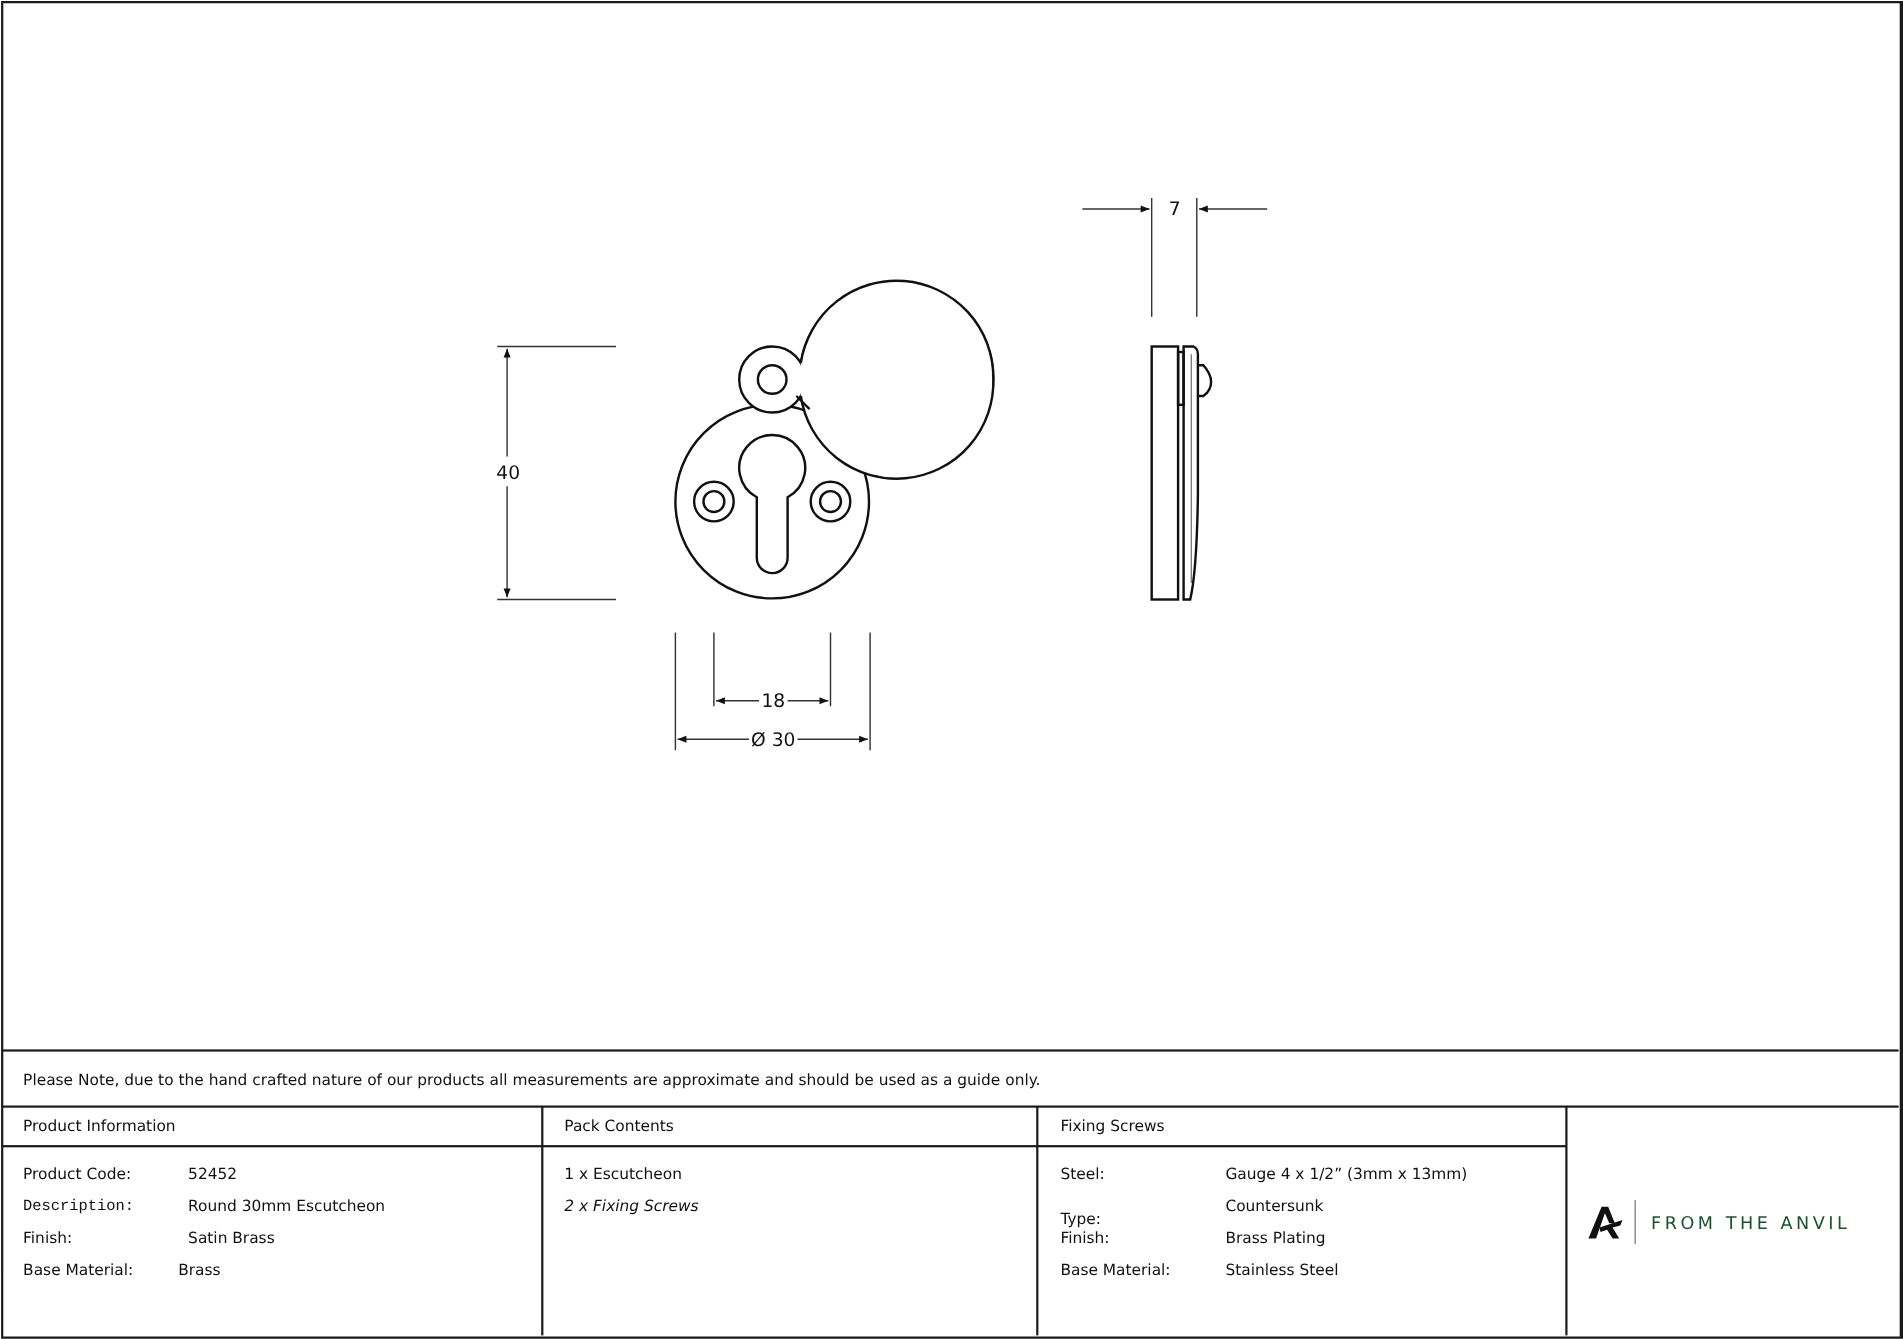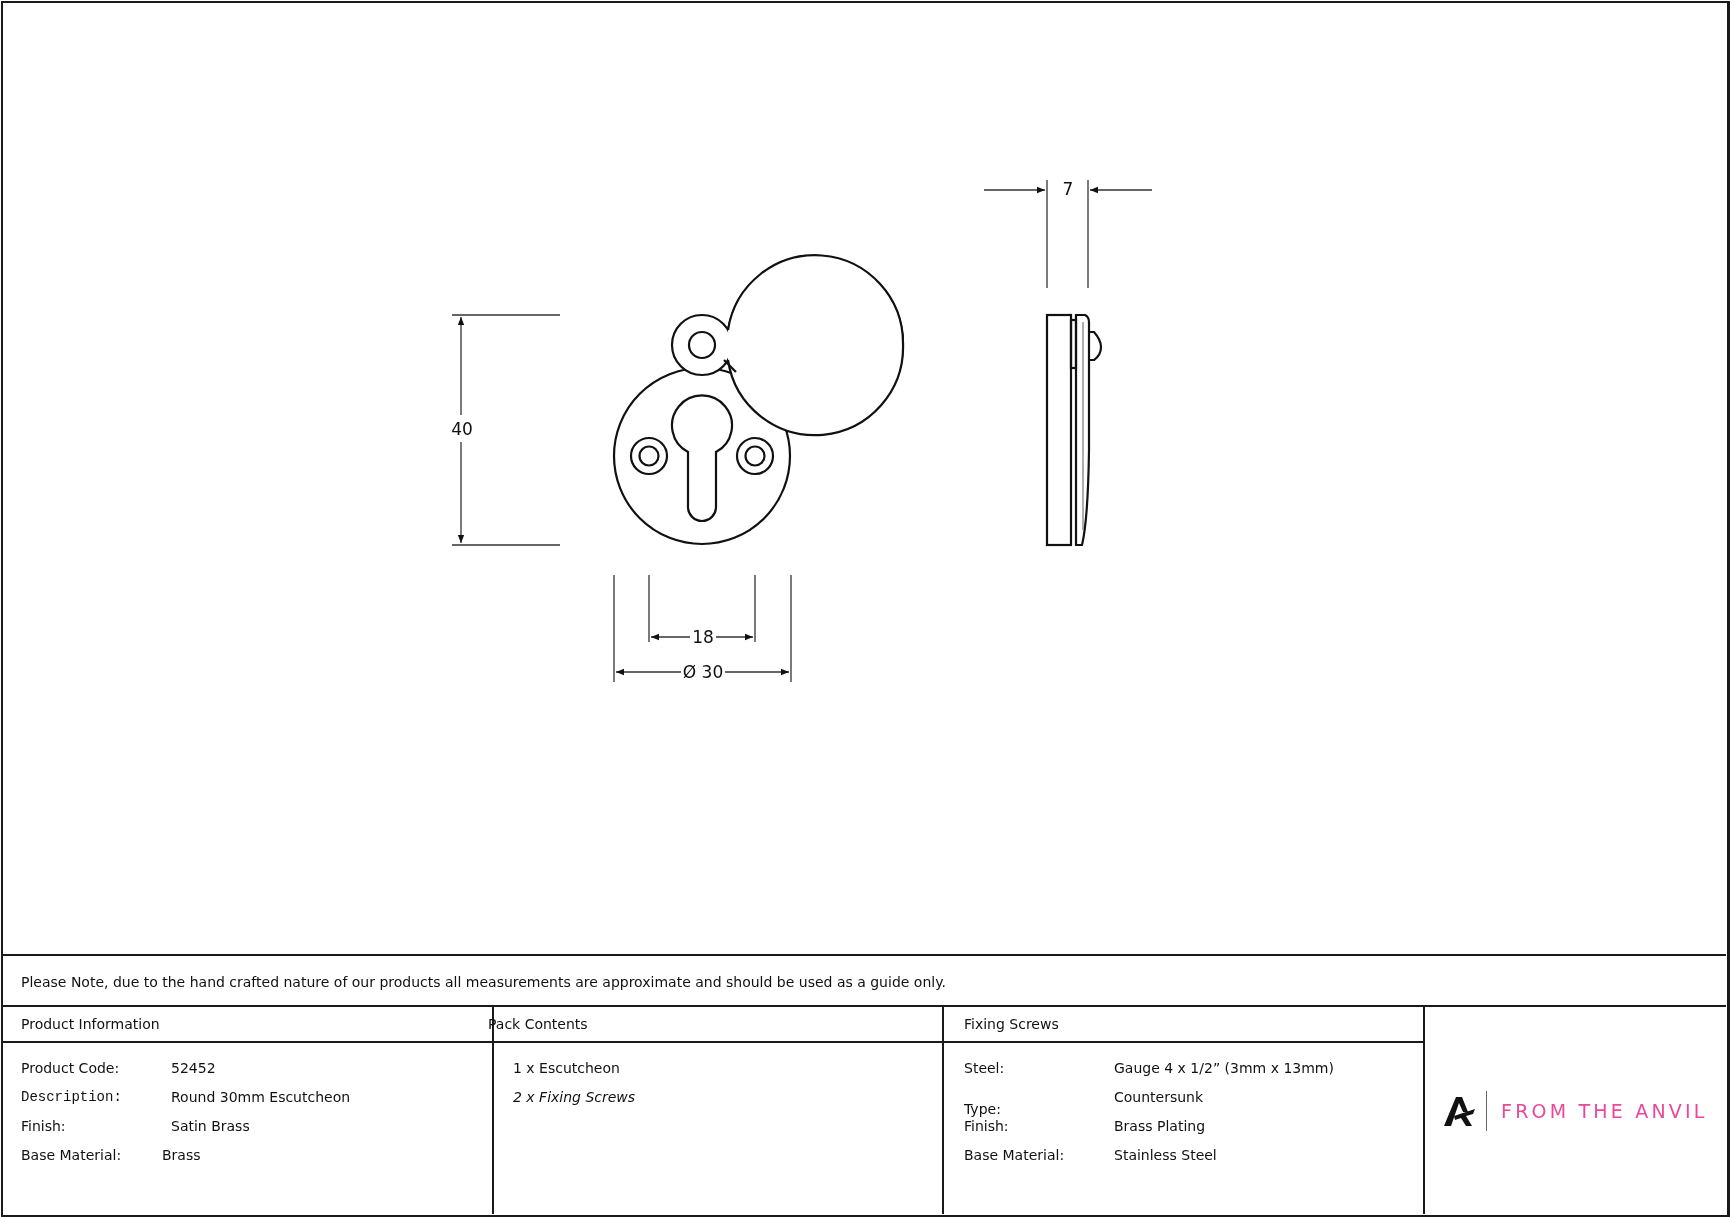--- a/index.html
+++ b/index.html
@@ -8,21 +8,21 @@
     .frame { position: absolute; left: 1px; top: 1px; width: 1724px; height: 1212px;
              border: 2px solid #1a1a1a; border-bottom-width: 3px; border-right-width: 3px; }
     svg.drawing { position: absolute; left: 0; top: 0; }
     .dimtxt { font-family: "DejaVu Sans", sans-serif; font-size: 17px; fill: #111; }
     .hline { position: absolute; left: 2px; width: 1724px; height: 0; border-top: 2px solid #1a1a1a; }
     .vline { position: absolute; width: 0; border-left: 2px solid #1a1a1a; }
     .txt { position: absolute; font-size: 14px; line-height: 20px; white-space: nowrap; color: #111; }
     .logo { position: absolute; left: 1442px; top: 1088px; height: 46px; display: flex; align-items: center; }
     .logo-mark { width: 34px; height: 34px; }
     .logo-sep { width: 0; height: 40px; border-left: 1.5px solid #666; margin: 0 14px 0 10px; }
-    .logo-text { font-size: 19px; letter-spacing: 3.2px; color: #ec4899; }
+    .logo-text { font-size: 16px; letter-spacing: 3.2px; color: #14532d; }
   </style>
 </head>
 <body>
 
 <div class="frame"></div>
 
 <svg class="drawing" width="1730" height="960" viewBox="0 0 1730 960">
   <defs>
     <marker id="arr" viewBox="0 0 10 10" refX="10" refY="5" markerWidth="10" markerHeight="8" orient="auto-start-reverse" markerUnits="userSpaceOnUse">
       <path d="M0,1 L10,5 L0,9 z" fill="#111"></path>
@@ -105,21 +105,21 @@
   <div class="txt" style="left:21px; top:1058px;">Product Code:</div>
   <div class="txt" style="left:171px; top:1058px;">52452</div>
   <div class="txt" style="left:21px; top:1087px;font-family:Liberation Mono, monospace;">Description:</div>
   <div class="txt" style="left:171px; top:1087px;">Round 30mm Escutcheon</div>
   <div class="txt" style="left:21px; top:1116px;">Finish:</div>
   <div class="txt" style="left:171px; top:1116px;">Satin Brass</div>
   <div class="txt" style="left:21px; top:1145px;">Base Material:</div>
   <div class="txt" style="left:162px; top:1145px;">Brass</div>
 </div>
 
-<div class="txt" style="left:488px; top:1014px;">Pack Contents</div>
+<div class="txt" style="left:513px; top:1014px;">Pack Contents</div>
 <div>
   <div class="txt" style="left:513px; top:1058px;">1 x Escutcheon</div>
   <div class="txt" style="left:513px; top:1087px;font-style:italic;">2 x Fixing Screws</div>
 </div>
 
 <div class="txt" style="left:964px; top:1014px;">Fixing Screws</div>
 <div>
   <div class="txt" style="left:964px; top:1058px;">Steel:</div>
   <div class="txt" style="left:1114px; top:1058px;">Gauge 4 x 1/2” (3mm x 13mm)</div>
   <div class="txt" style="left:964px; top:1087px;margin-top:12px;">Type:</div>

